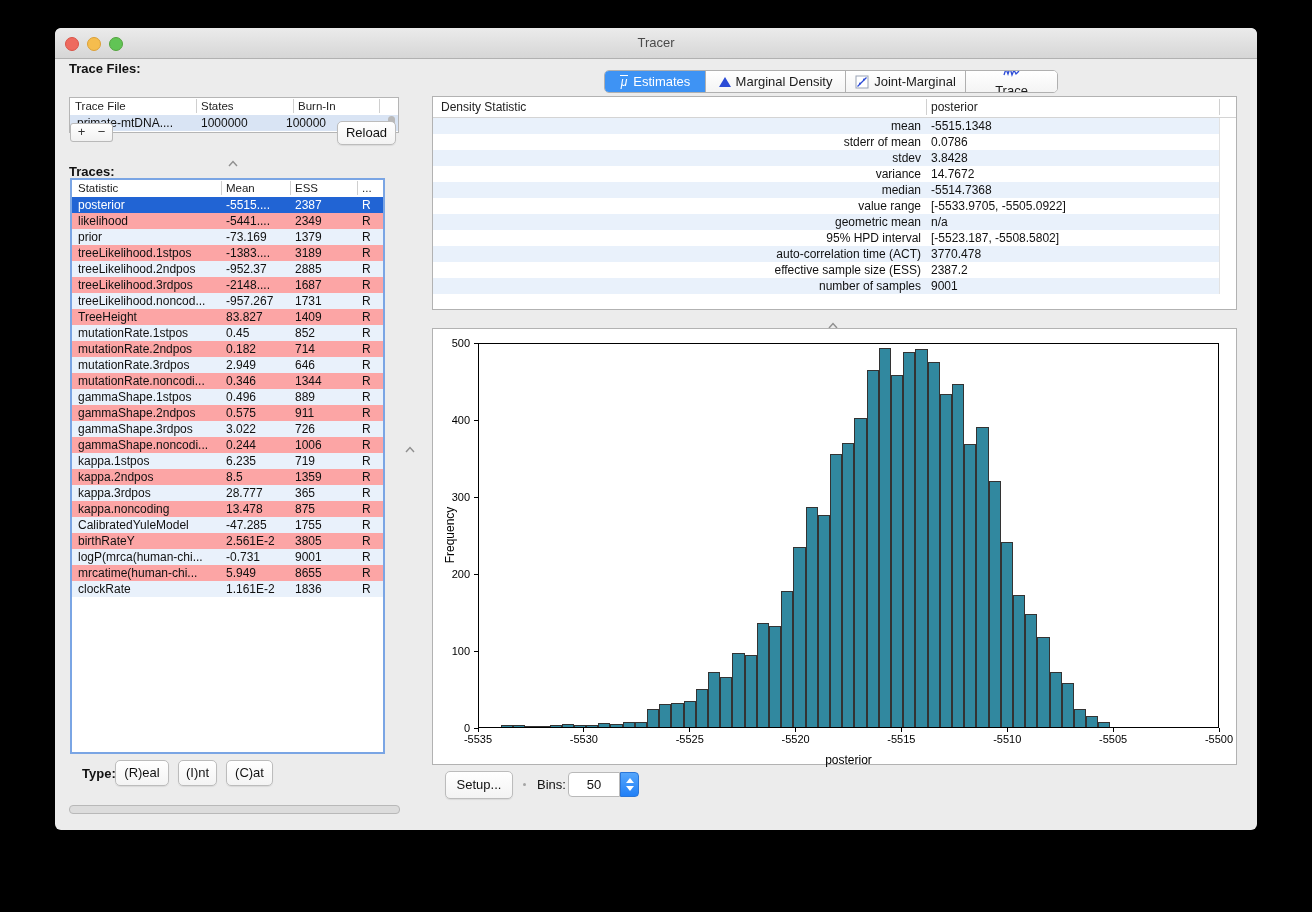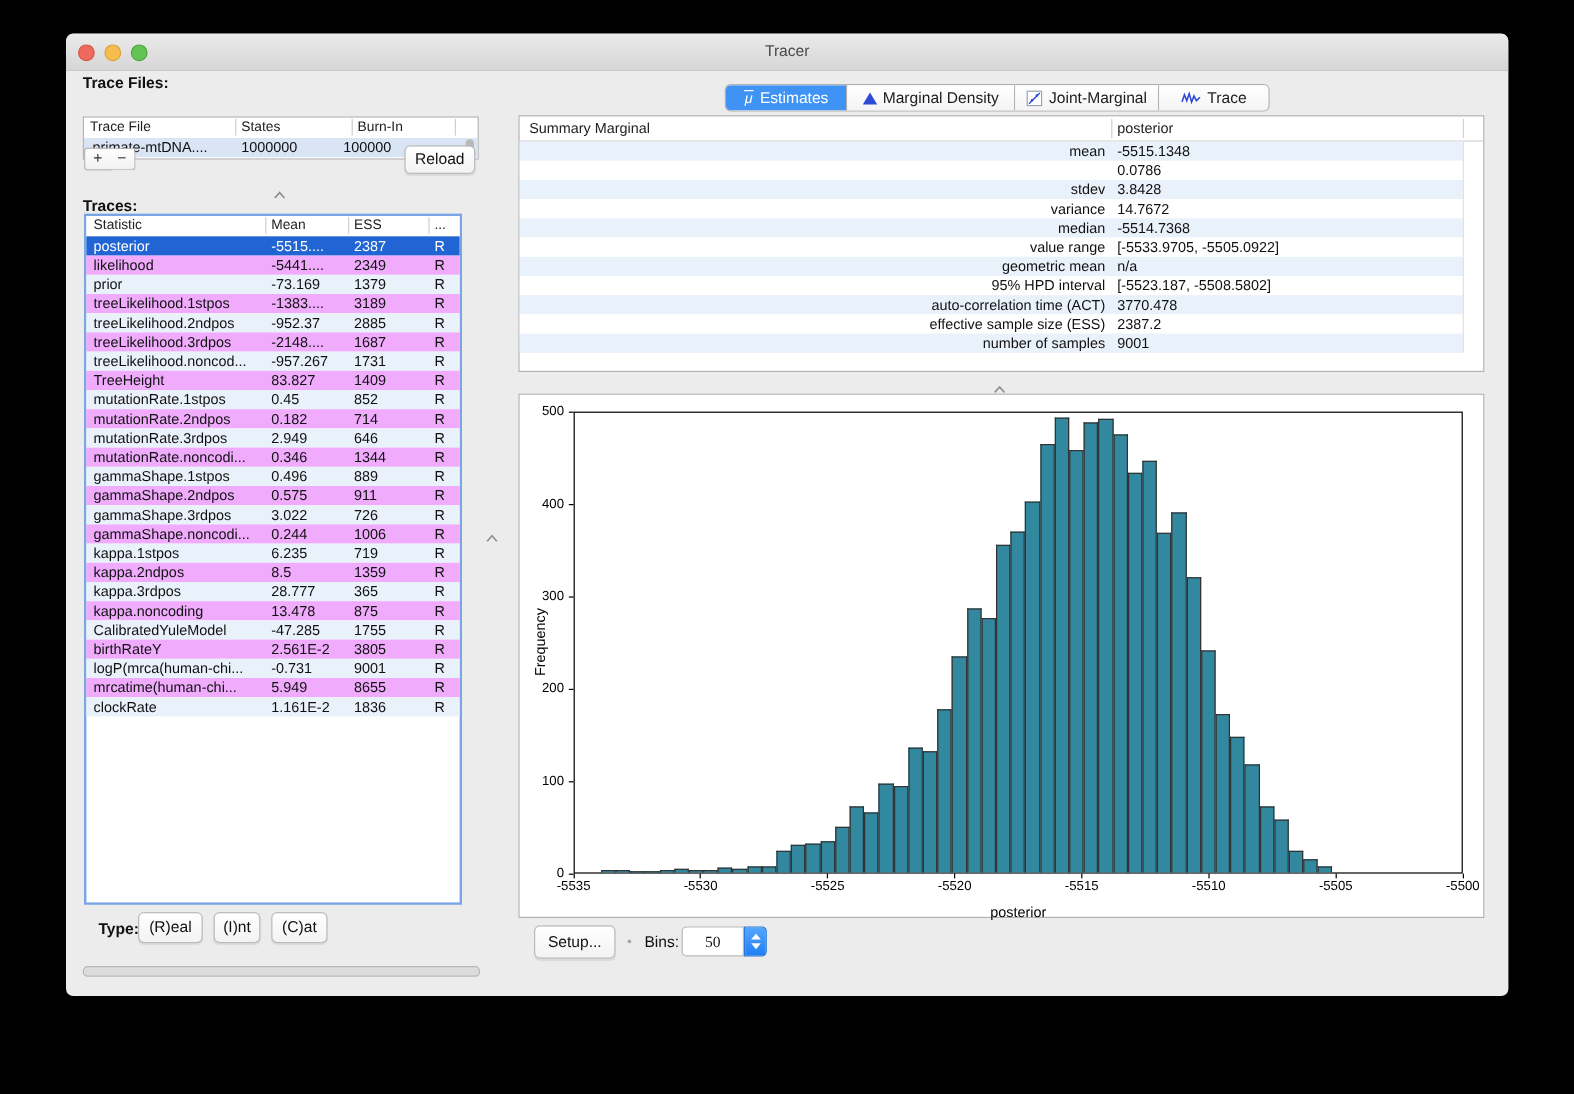--- a/index.html
+++ b/index.html
@@ -30,21 +30,21 @@
   .pm-minus{left:21px;border-left:none;border-radius:0 3px 3px 0;}
   .reload-btn{left:282px;top:93px;width:57px;height:22px;line-height:21px;}
   .grip{width:12px;height:7px;}
   
   .traces-wrap{left:15px;top:150px;width:311px;height:572px;border:2px solid #7aa5e4;background:#fff;}
   .tr-head{position:absolute;left:0;top:0;width:100%;height:17px;background:#fff;border-bottom:1px solid #cfcfcf;font-size:11.5px;color:#222;}
   .tr-hc{position:absolute;top:2px;}
   .tr-hc0{left:6px;} .tr-hc1{left:154px;} .tr-hc2{left:223px;} .tr-hc3{left:290px;}
   .tr-vsep{position:absolute;top:1px;width:1px;height:14px;background:#cfcfcf;}
   .tr-body{position:absolute;left:0;top:17px;width:100%;}
-  .tr-row{position:relative;width:100%;height:16px;font-size:12px;color:#111;background:#f0abfc;}
+  .tr-row{position:relative;width:100%;height:16px;font-size:12px;color:#111;background:#fca5a5;}
   .tr-row.stripe{background:#e9f1fb;}
   .tr-row.sel{background:#2164d4;color:#fff;}
   .tr-c{position:absolute;top:1px;white-space:nowrap;overflow:hidden;}
   .tr-c0{left:6px;width:145px;} .tr-c1{left:154px;width:66px;} .tr-c2{left:223px;width:60px;} .tr-c3{left:290px;}
   .type-btn{height:24px;line-height:23px;}
   .hscroll{left:14px;top:777px;width:329px;height:7px;background:#dcdcdc;border:1px solid #b8b8b8;border-radius:4px;}
   
   .tabbar{left:549px;top:42px;width:452px;height:21px;display:flex;border:1px solid #b0b0b0;border-radius:5px;overflow:hidden;background:#fff;}
   .tab{height:21px;display:flex;align-items:center;justify-content:center;gap:5px;font-size:13px;color:#1c1c1c;background:linear-gradient(#fff,#f4f4f4);border-right:1px solid #b0b0b0;box-sizing:border-box;}
   .tab:last-child{border-right:none;}
@@ -71,21 +71,21 @@
   .xtick{position:absolute;width:1px;height:4px;background:#000;}
   .ytick{position:absolute;width:4px;height:1px;background:#000;}
   .xtlabel{position:absolute;width:50px;text-align:center;font-size:11px;color:#000;}
   .ytlabel{position:absolute;width:36px;text-align:right;font-size:11px;color:#000;}
   .xlabel{left:45px;top:424px;width:741px;text-align:center;font-size:12px;color:#000;}
   .ylabel{left:-43px;top:199px;width:120px;text-align:center;font-size:12px;color:#000;transform:rotate(-90deg);}
   
   .setup-btn{left:390px;top:743px;width:66px;height:26px;line-height:25px;}
   .ctl-dot{left:468px;top:755px;width:3px;height:3px;border-radius:50%;background:#a5a5a5;}
   .bins-label{left:482px;top:749px;font-size:13px;color:#111;}
-  .stepper{left:513px;top:744px;width:58px;height:25px;font-family:Liberation Serif, serif;}
+  .stepper{left:513px;top:744px;width:58px;height:25px;}
   .step-field{position:absolute;left:0;top:0;width:52px;height:25px;background:#fff;border:1px solid #b9b9b9;border-radius:4px 0 0 4px;box-sizing:border-box;font-size:13px;text-align:center;line-height:23px;color:#111;}
   .step-btns{position:absolute;left:52px;top:0;width:19px;height:25px;background:linear-gradient(#55a6fc,#2180f7);border:1px solid #2a76d8;border-radius:0 4px 4px 0;box-sizing:border-box;}
   .step-up,.step-down{position:absolute;left:4.5px;width:0;height:0;border-left:4.5px solid transparent;border-right:4.5px solid transparent;}
   .step-up{top:5px;border-bottom:5px solid #fff;}
   .step-down{bottom:5px;border-top:5px solid #fff;}
 </style>
 </head>
 <body>
 
 <div class="canvas">
@@ -327,43 +327,44 @@
           <span class="tab-icon">
             <svg width="14" height="14" viewBox="0 0 14 14">
               <rect x="1" y="1" width="12" height="12" fill="#fff" stroke="#9aa3b5" stroke-width="1"></rect>
               <line x1="2.5" y1="11.5" x2="11.5" y2="2.5" stroke="#2b4bd6" stroke-width="1.2"></line>
               <circle cx="5" cy="8.5" r="1" fill="#2b4bd6"></circle>
               <circle cx="9" cy="4.5" r="1" fill="#2b4bd6"></circle>
             </svg>
           </span>
           <span>Joint-Marginal</span>
         </div>
-        <div class="tab" style="width: 91px;">
+        <div class="tab" style="width: 91px; flex-direction: column;">
           <span class="tab-icon">
             <svg width="17" height="12" viewBox="0 0 17 12">
               <polyline points="1,9 3,3 5,8 7,2 9,9 11,4 13,8 16,5" fill="none" stroke="#2b4bd6" stroke-width="1.3"></polyline>
             </svg>
           </span>
           <span>Trace</span>
         </div>
       </div>
 
     <div class="abs sum-panel">
       <div class="sm-head">
-        <span class="sm-h0">Summary Marginal</span>
+        <span class="sm-h0">Density Statistic</span>
         <span class="sm-h1">posterior</span>
         <span class="sm-hsep"></span>
         <span class="sm-hsep2"></span>
       </div>
       <div class="sm-body">
           <div class="sm-row stripe">
             <span class="sm-label">mean</span>
             <span class="sm-value">-5515.1348</span>
           </div>
           <div class="sm-row">
+            <span class="sm-label">stderr of mean</span>
             <span class="sm-value">0.0786</span>
           </div>
           <div class="sm-row stripe">
             <span class="sm-label">stdev</span>
             <span class="sm-value">3.8428</span>
           </div>
           <div class="sm-row">
             <span class="sm-label">variance</span>
             <span class="sm-value">14.7672</span>
           </div>

